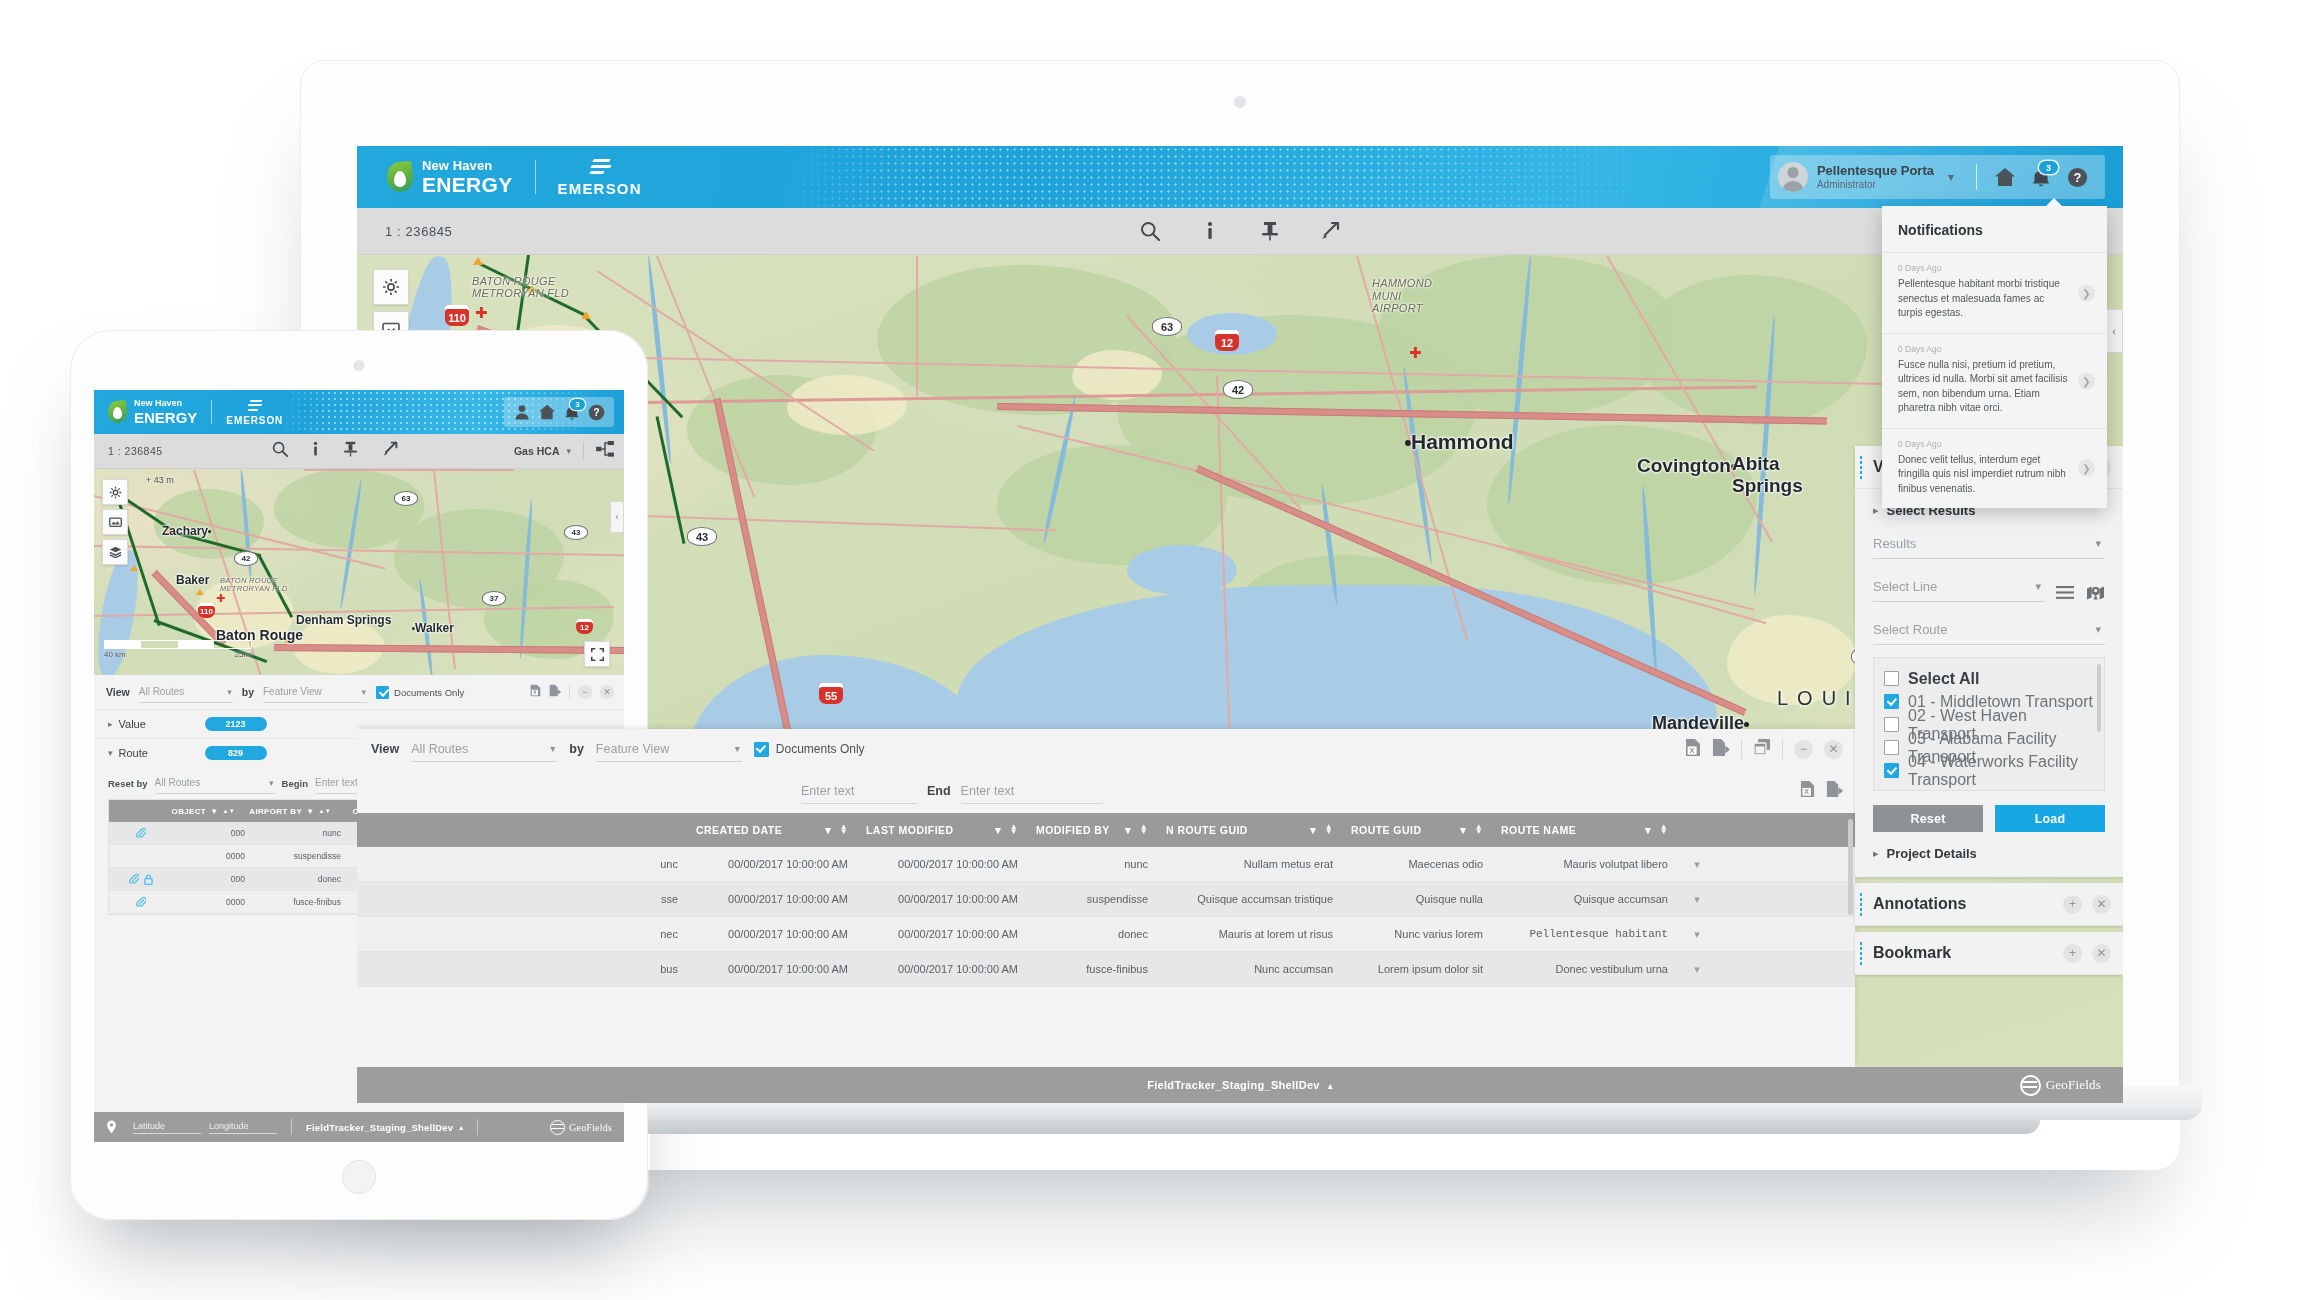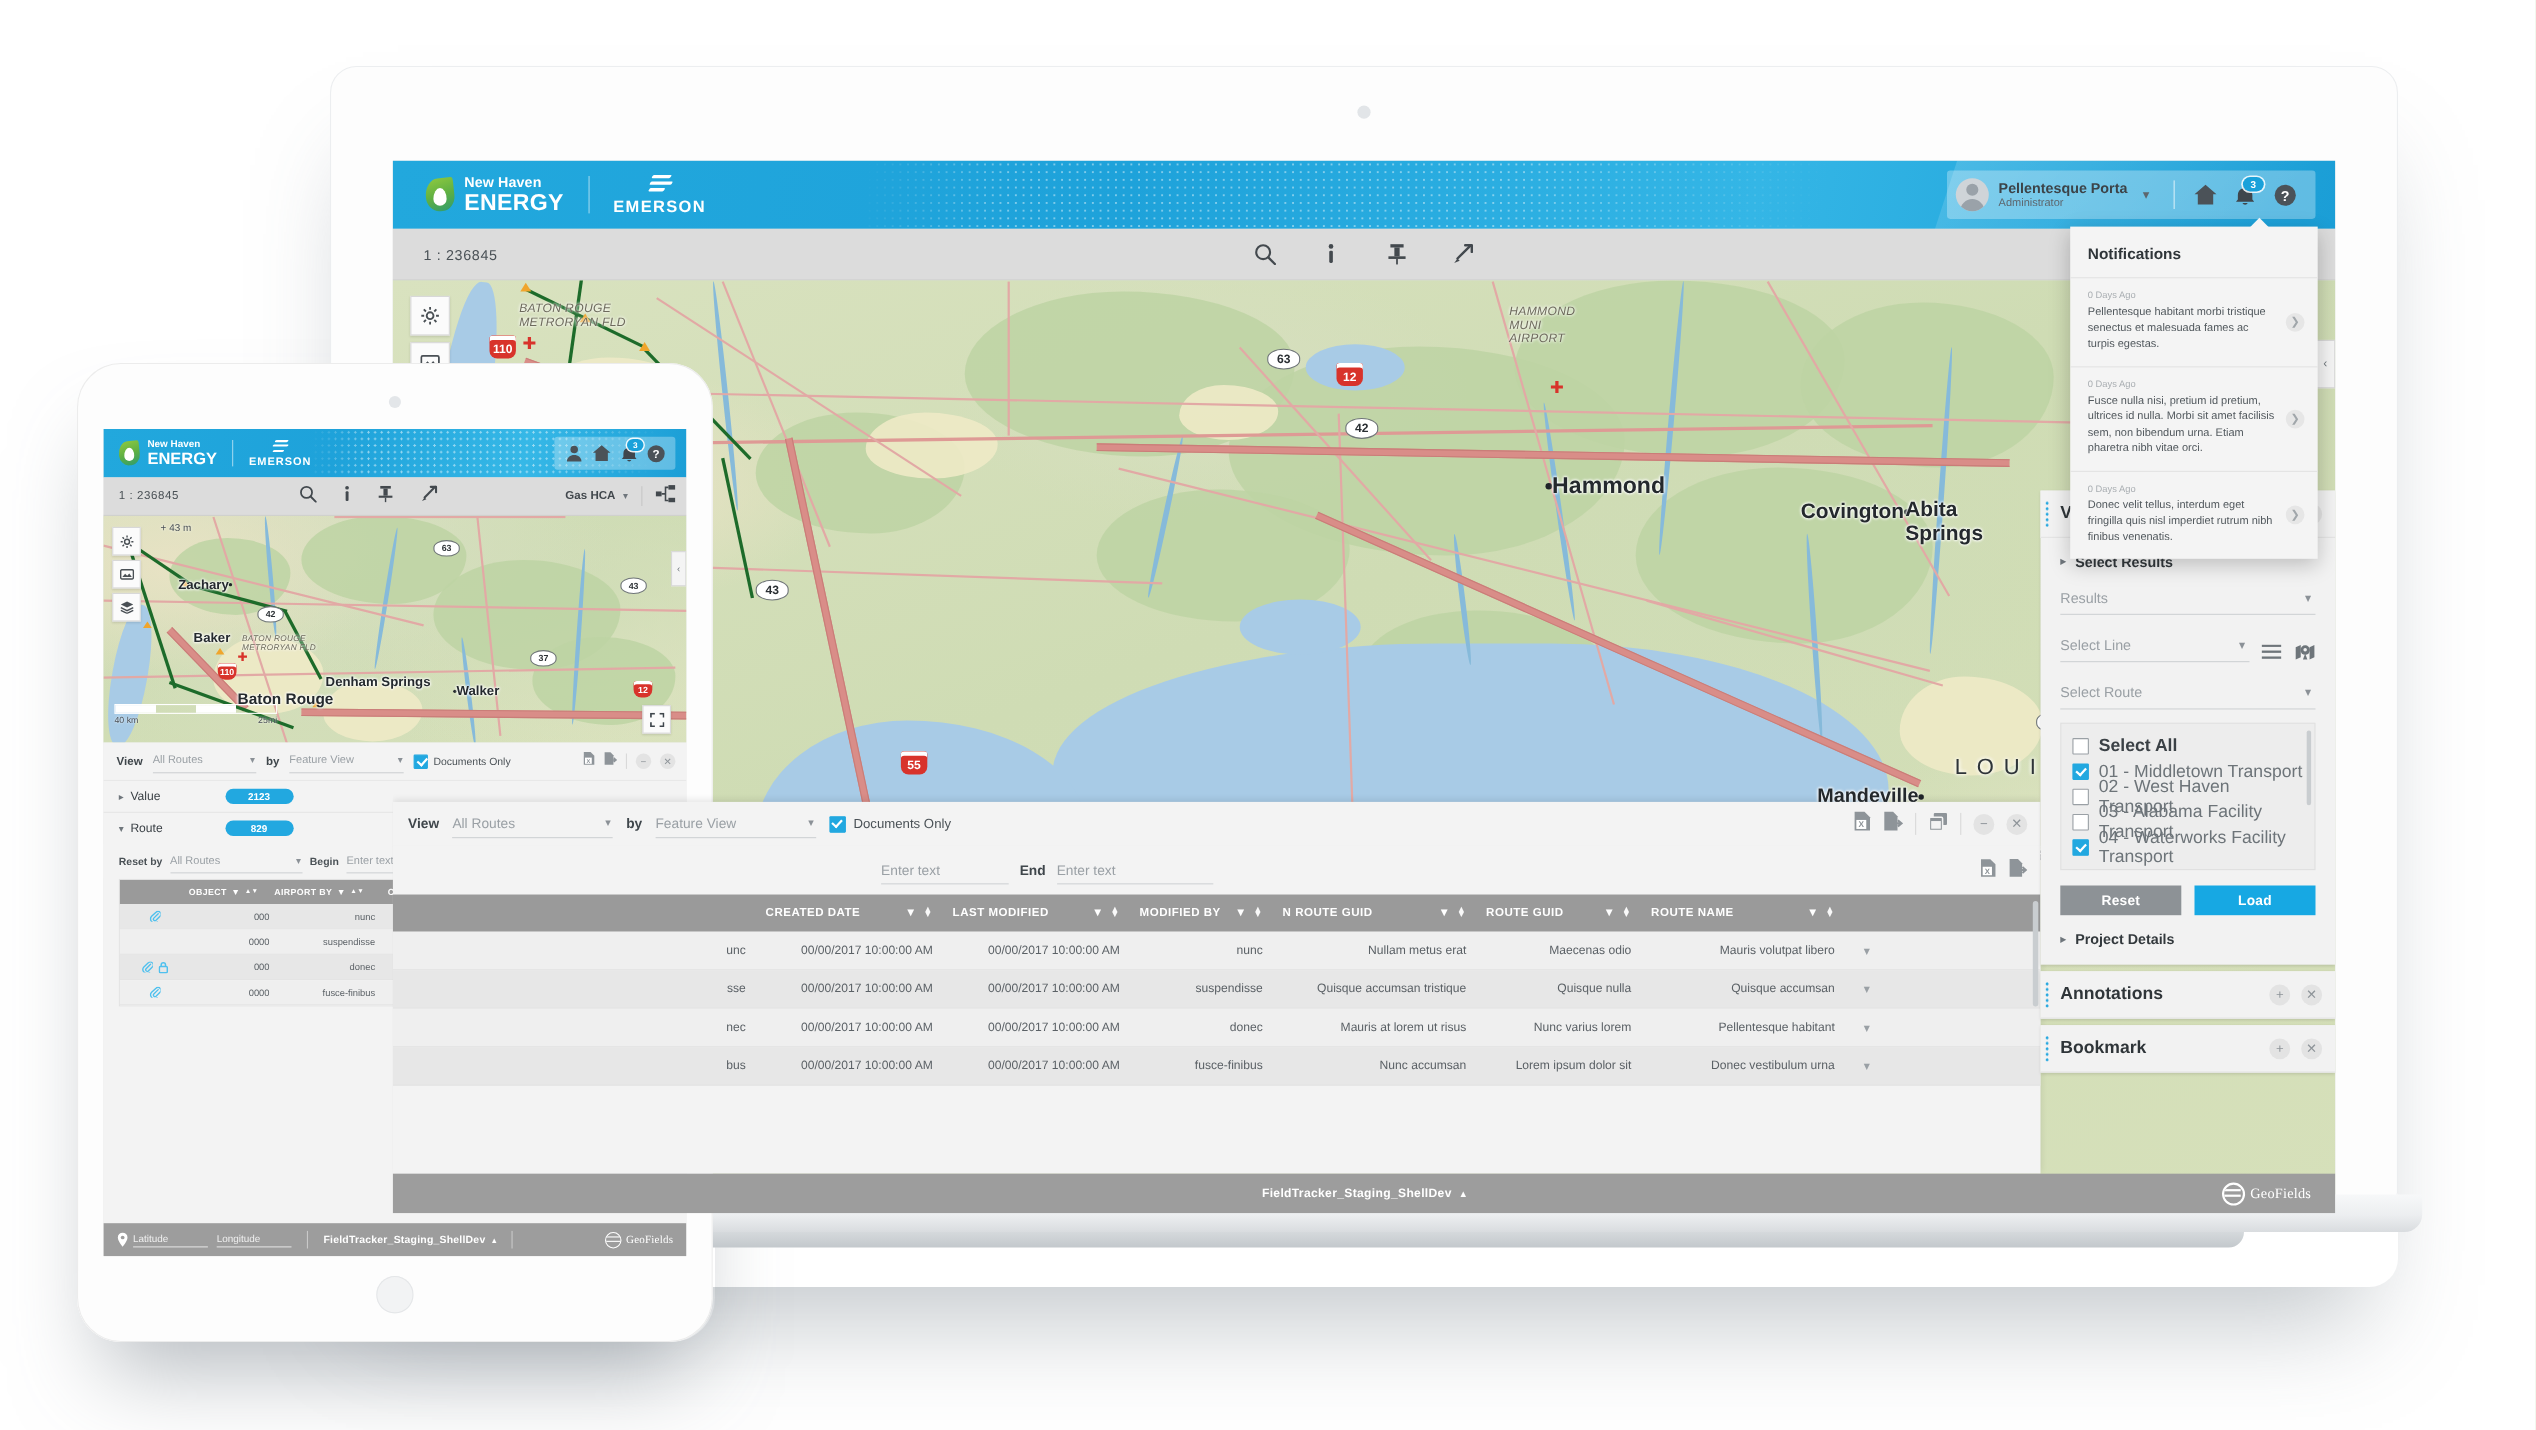--- a/index.html
+++ b/index.html
@@ -924,21 +924,21 @@
             <div class="td" style="width:185px;"><span>Quisque accumsan</span></div>
             <div class="td" style="width:40px;text-align:center;color:#9aa0a5;">▾</div>
           </div>
           <div class="trow">
             <div class="td" style="width:330px;"><span>nec</span></div>
             <div class="td" style="width:170px;"><span>00/00/2017  10:00:00 AM</span></div>
             <div class="td" style="width:170px;"><span>00/00/2017  10:00:00 AM</span></div>
             <div class="td" style="width:130px;"><span>donec</span></div>
             <div class="td" style="width:185px;"><span>Mauris at lorem ut risus</span></div>
             <div class="td" style="width:150px;"><span>Nunc varius lorem</span></div>
-            <div class="td" style="width:185px;"><span>Pellentesque habitant</span></div>
+            <div class="td" style="width:185px;font-family:Liberation Mono, monospace;"><span>Pellentesque habitant</span></div>
             <div class="td" style="width:40px;text-align:center;color:#9aa0a5;">▾</div>
           </div>
           <div class="trow">
             <div class="td" style="width:330px;"><span>bus</span></div>
             <div class="td" style="width:170px;"><span>00/00/2017  10:00:00 AM</span></div>
             <div class="td" style="width:170px;"><span>00/00/2017  10:00:00 AM</span></div>
             <div class="td" style="width:130px;"><span>fusce-finibus</span></div>
             <div class="td" style="width:185px;"><span>Nunc accumsan</span></div>
             <div class="td" style="width:150px;"><span>Lorem ipsum dolor sit</span></div>
             <div class="td" style="width:185px;"><span>Donec vestibulum urna</span></div>
@@ -1358,21 +1358,21 @@
         </div>
       </div>
 
       <div class="t-status">
         <span style="margin-left:12px;color:#fff;display:flex;align-items:center;">
           <svg width="11" height="14" viewBox="0 0 11 14">
               <path d="M5.5.6a4.4 4.4 0 0 0-4.4 4.4c0 3.2 4.4 8.4 4.4 8.4s4.4-5.2 4.4-8.4A4.4 4.4 0 0 0 5.5.6z" fill="#fff"></path>
               <circle cx="5.5" cy="5" r="1.7" fill="#9d9d9d"></circle>
             </svg>
         </span>
-        <span class="ul" style="margin-left:4px;">Latitude</span>
+        <span class="ul" style="margin-left:16px;">Latitude</span>
         <span class="ul" style="margin-left:8px;">Longitude</span>
         <span style="width:1px;height:16px;background:rgba(255,255,255,.45);margin:0 14px;"></span>
         <span style="font-size:9.5px;font-weight:700;letter-spacing:.2px;">FieldTracker_Staging_ShellDev</span>
         <span style="margin-left:6px;font-size:8px;">▴</span>
         <span style="width:1px;height:16px;background:rgba(255,255,255,.45);margin:0 14px;"></span>
         <span class="t-gf">
           <span class="gf-mark"></span>
           <span class="gf-txt">GeoFields</span>
         </span>
       </div>

